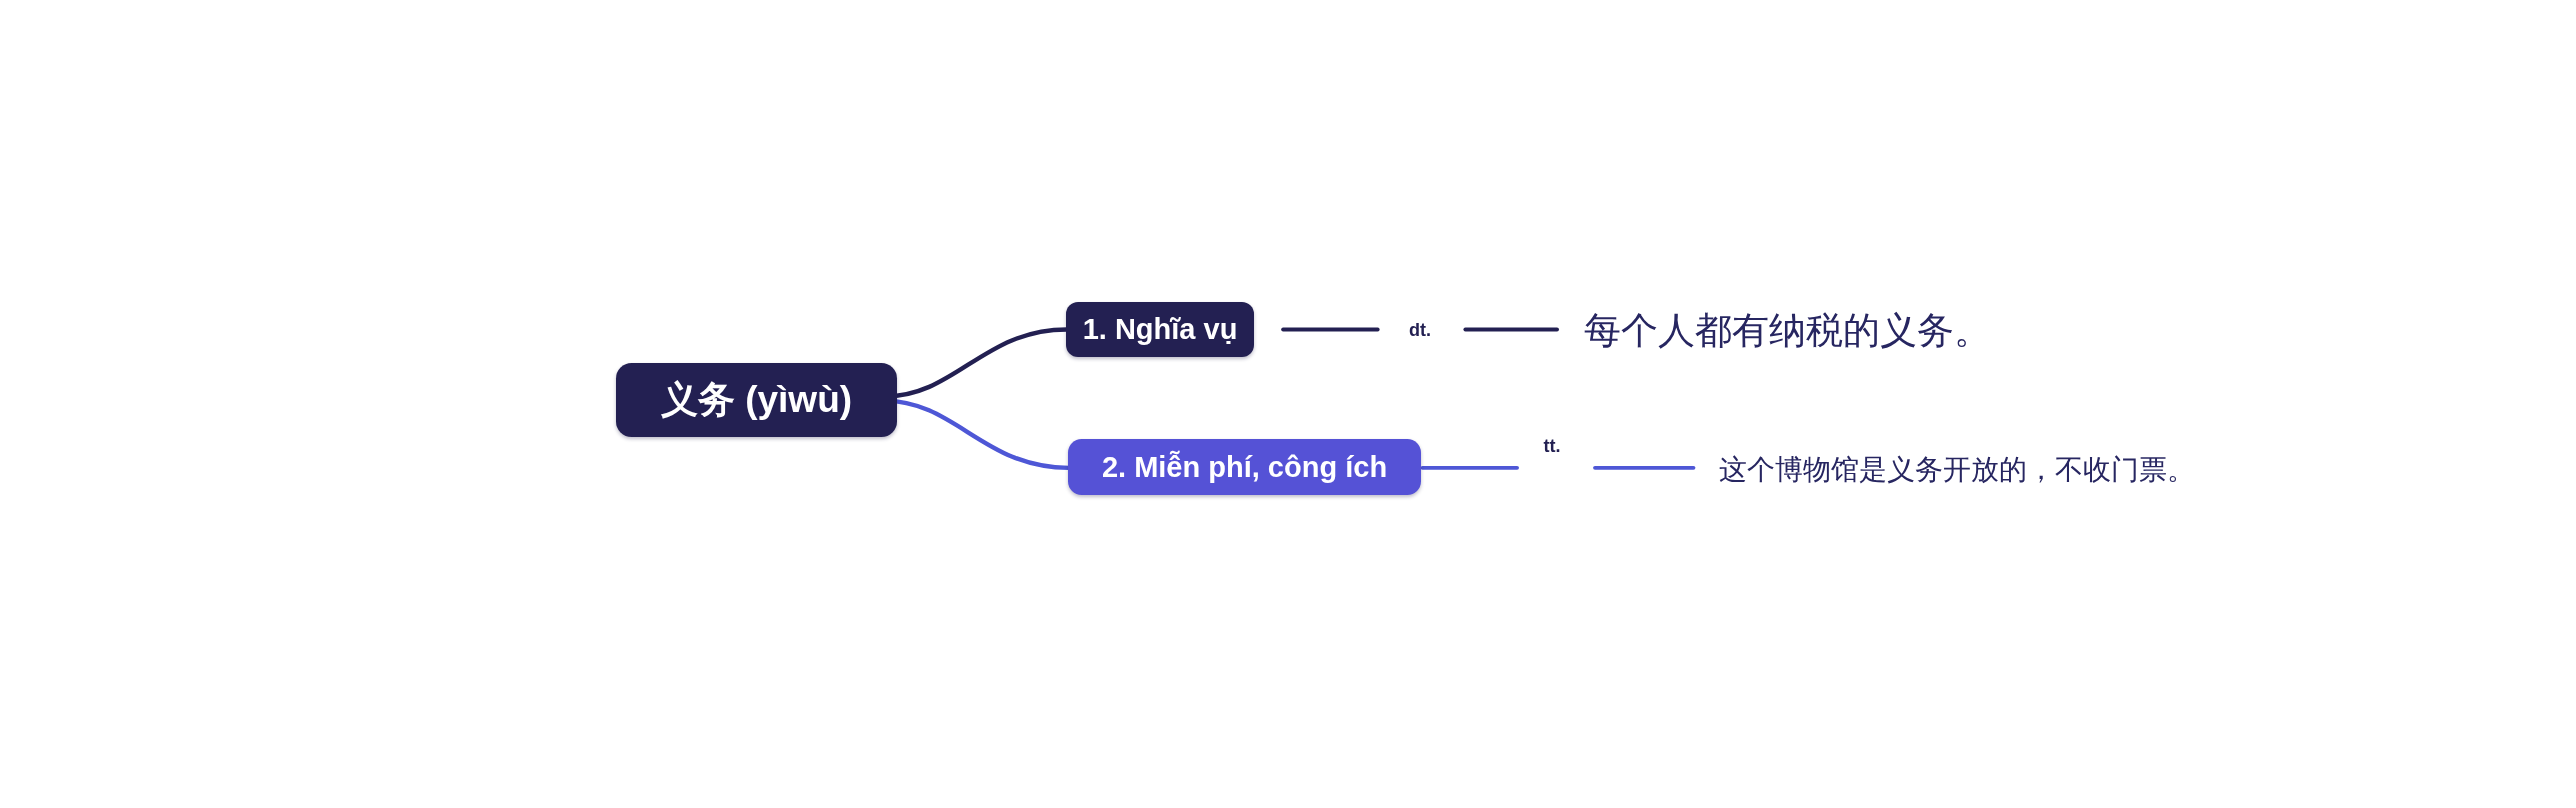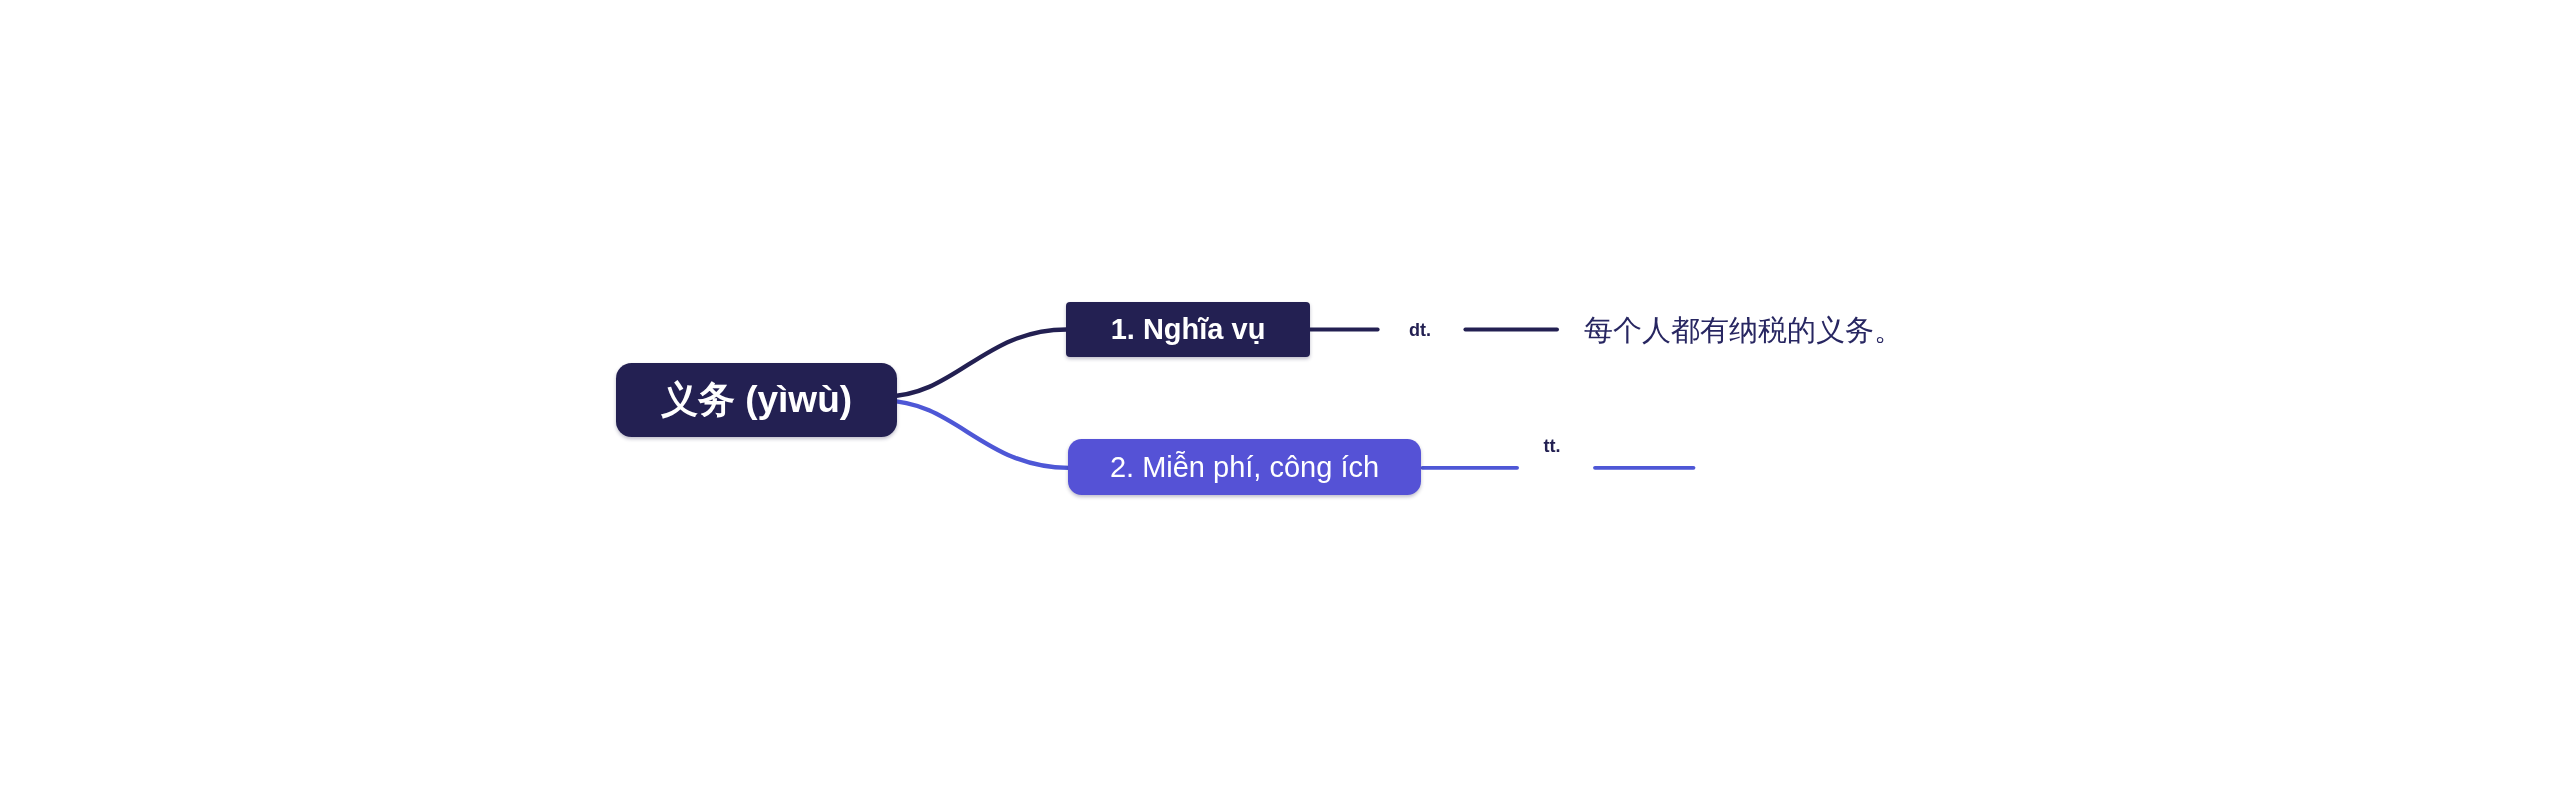--- a/index.html
+++ b/index.html
@@ -63,36 +63,36 @@
     width: 281px;
     height: 74px;
     border-radius: 15.6px;
     background: var(--root-fill, #232052);
     font-size: 37px;
     font-weight: 700;
   }
   .node-branch1 {
     left: 1066px;
     top: 302px;
-    width: 244px;
+    width: 188px;
     height: 55px;
-    border-radius: 4px;
+    border-radius: 12px;
     background: var(--branch1-fill, #232052);
     font-size: 29px;
     font-weight: 600;
   }
   .node-branch2 {
     left: 1068px;
     top: 439px;
     width: 353px;
     height: 56px;
     border-radius: 13.7px;
     background: var(--branch2-fill, #5552D6);
     font-size: 29px;
-    font-weight: 400;
+    font-weight: 700;
   }
   .pos-tag {
     position: absolute;
     width: 70px;
     height: 33px;
     line-height: 33px;
     text-align: center;
     font-size: 18px;
     color: var(--pos-label-color, #232052);
     white-space: nowrap;
@@ -100,21 +100,21 @@
   }
   .pos-tag-1 { left: 1385px; top: 314px; }
   .pos-tag-2 { left: 1517px; top: 430px; }
   .example {
     position: absolute;
     height: 41px;
     line-height: 41px;
     color: var(--example-color, #272661);
     white-space: nowrap;
   }
-  .example-1 { left: 1584px; top: 310px; font-size: 29px; }
+  .example-1 { left: 1584px; top: 310px; font-size: 37px; }
   .example-2 { left: 1719px; top: 449px; font-size: 28px; }
 </style>
 </head>
 <body>
 
 <div class="mindmap">
 
   <svg class="edges" viewBox="0 0 2642 829" xmlns="http://www.w3.org/2000/svg">
     <path class="edge-dark" d="M 906 407 C 980 407, 1008 338, 1094 338"></path>
     <path class="edge-blue" d="M 906 411 C 980 411, 1008 480, 1096 480"></path>
@@ -137,15 +137,18 @@
   <div class="example example-1">
     <span>每个人都有纳税的义务。</span>
   </div>
 
   <div class="node node-branch2">
     <span>2. Miễn phí, công ích</span>
   </div>
   <div class="pos-tag pos-tag-2">
     <span>tt.</span>
   </div>
+  <div class="example example-2">
+    <span>这个博物馆是义务开放的，不收门票。</span>
+  </div>
 
 </div>
 
 
 </body></html>

